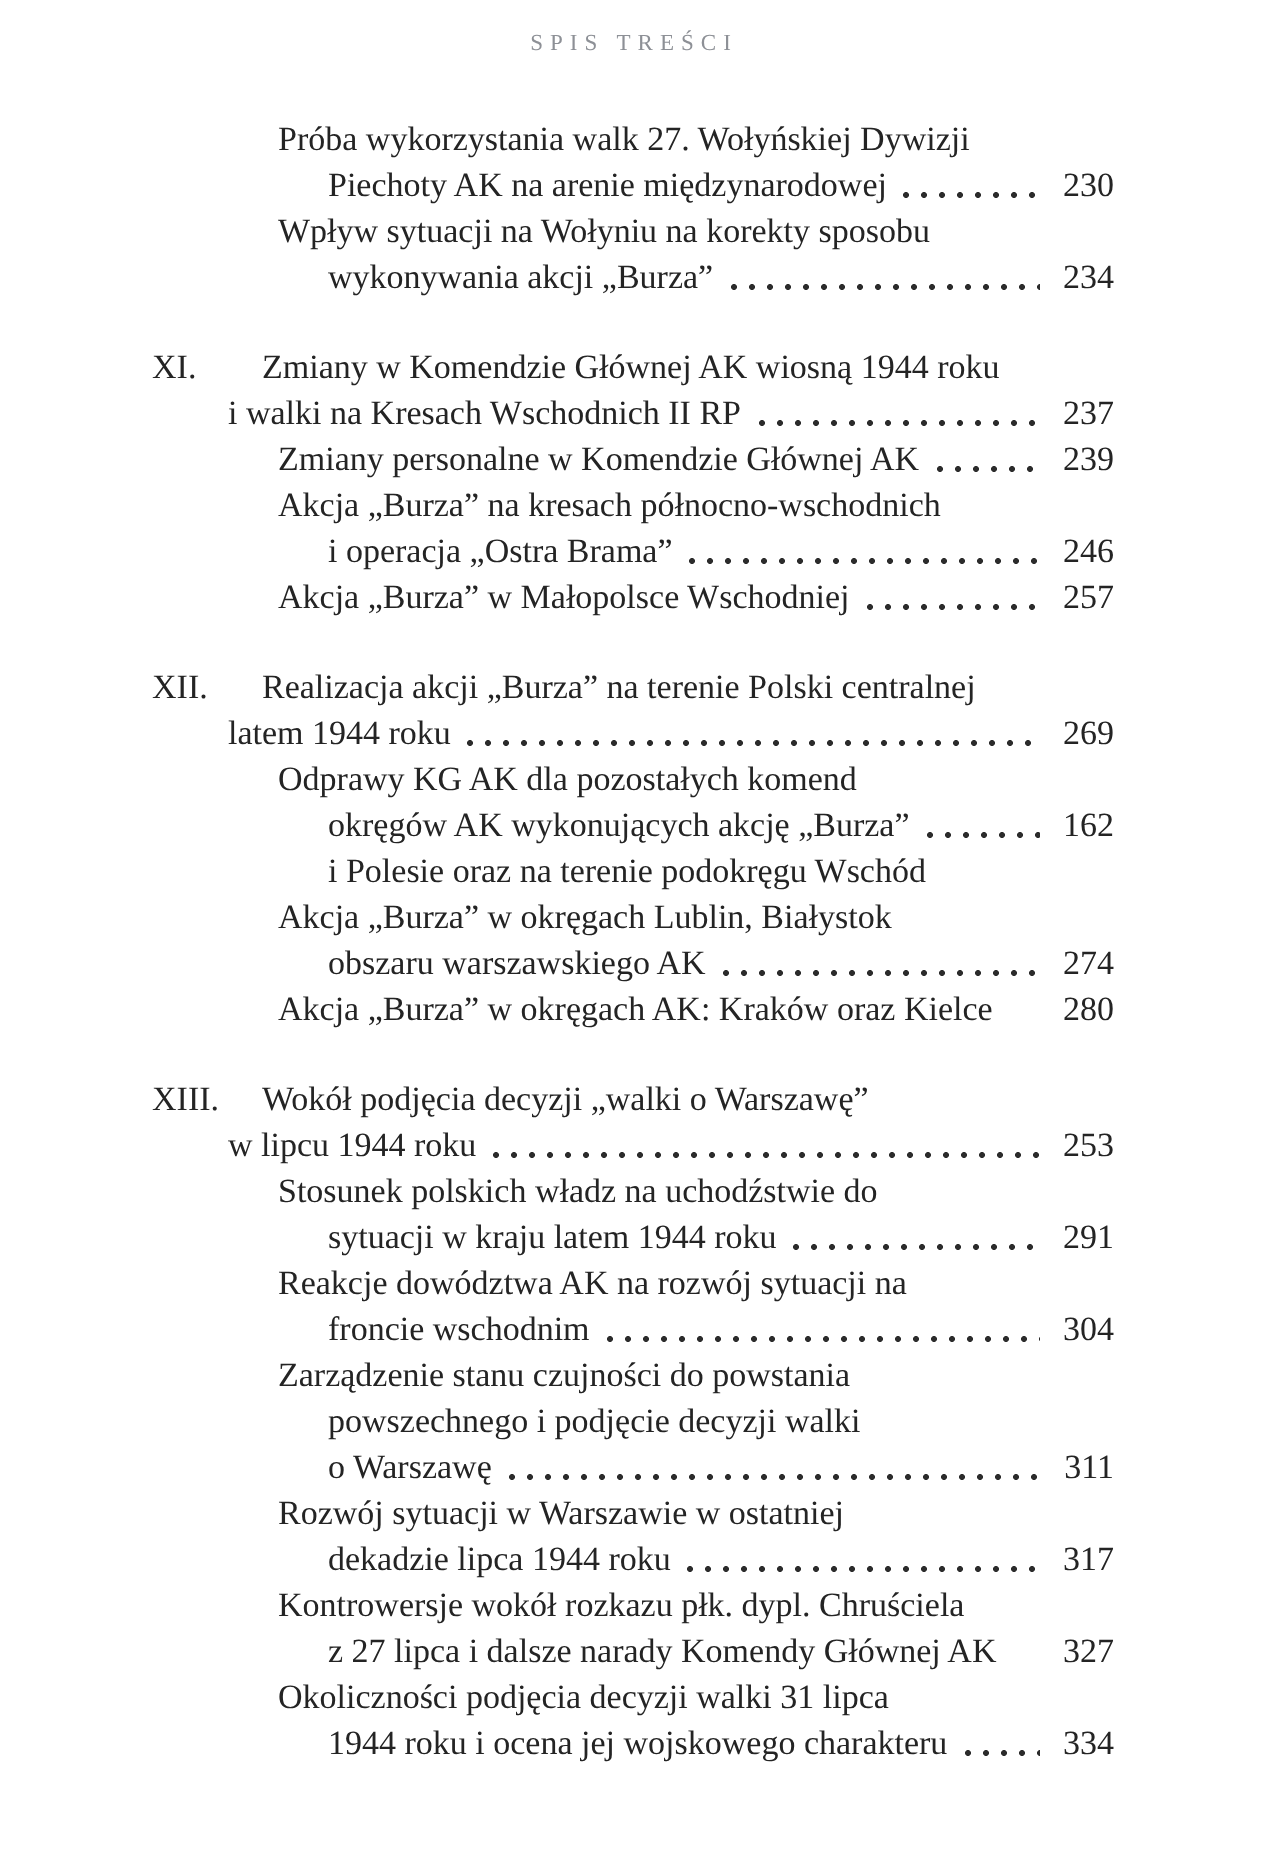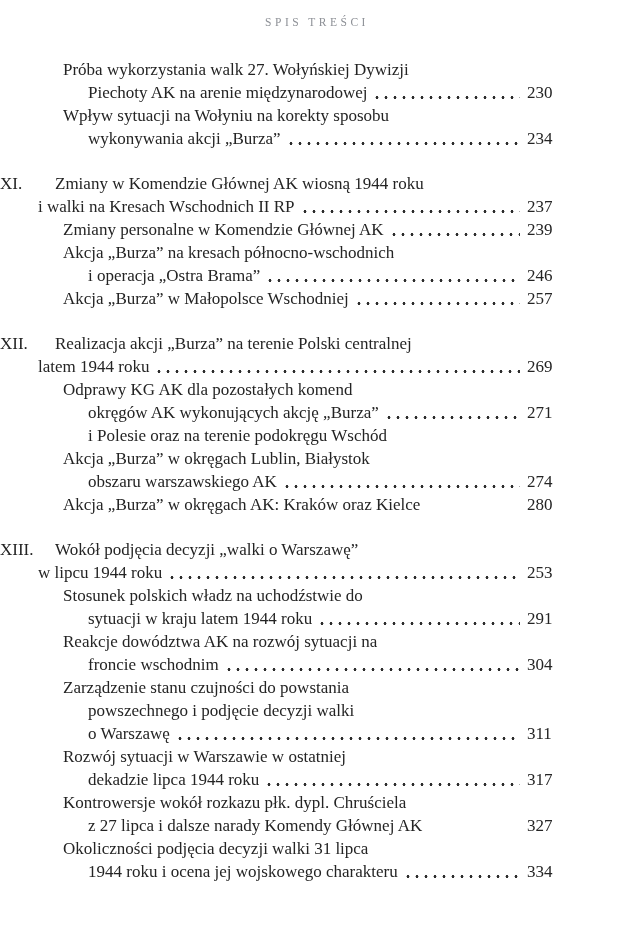--- a/index.html
+++ b/index.html
@@ -19,20 +19,21 @@
   .page-header{
     padding-top:16px;
     text-align:center;
     font-size:11.5px;
     letter-spacing:3.5px;
     color:var(--header-color);
     height:14px;
   }
   .toc{
     margin-top:28px;
+    padding-left:76px;
     padding-right:77px;
   }
   .line{
     display:flex;
     align-items:baseline;
     line-height:23px;
     font-size:17px;
     white-space:nowrap;
   }
   .line.gap{margin-top:22px;gap:17px;}
@@ -50,21 +51,21 @@
   }
   .leader.dotted{
     background-image:radial-gradient(circle at 2px 2.5px, var(--dot-color) 1.35px, rgba(0,0,0,0) 1.6px);
     background-size:9px 5px;
     background-repeat:repeat-x;
     background-position:left bottom;
   }
   .pagenum{
     flex:0 0 auto;
     min-width:30px;
-    text-align:left;
+    text-align:right;
   }
 </style>
 </head>
 <body>
 
 <div class="book-page">
   <div class="page-header">SPIS TREŚCI</div>
 
   <div class="toc">
       <div class="line ind2">
@@ -118,21 +119,21 @@
         <span class="txt">latem 1944 roku</span>
         <span class="leader dotted"></span>
         <span class="pagenum">269</span>
       </div>
       <div class="line ind2">
         <span class="txt">Odprawy KG AK dla pozostałych komend</span>
       </div>
       <div class="line ind3">
         <span class="txt">okręgów AK wykonujących akcję „Burza”</span>
         <span class="leader dotted"></span>
-        <span class="pagenum">271</span>
+        <span class="pagenum">162</span>
       </div>
       <div class="line ind3">
         <span class="txt">i Polesie oraz na terenie podokręgu Wschód</span>
       </div>
       <div class="line ind2">
         <span class="txt">Akcja „Burza” w okręgach Lublin, Białystok</span>
       </div>
       <div class="line ind3">
         <span class="txt">obszaru warszawskiego AK</span>
         <span class="leader dotted"></span>

